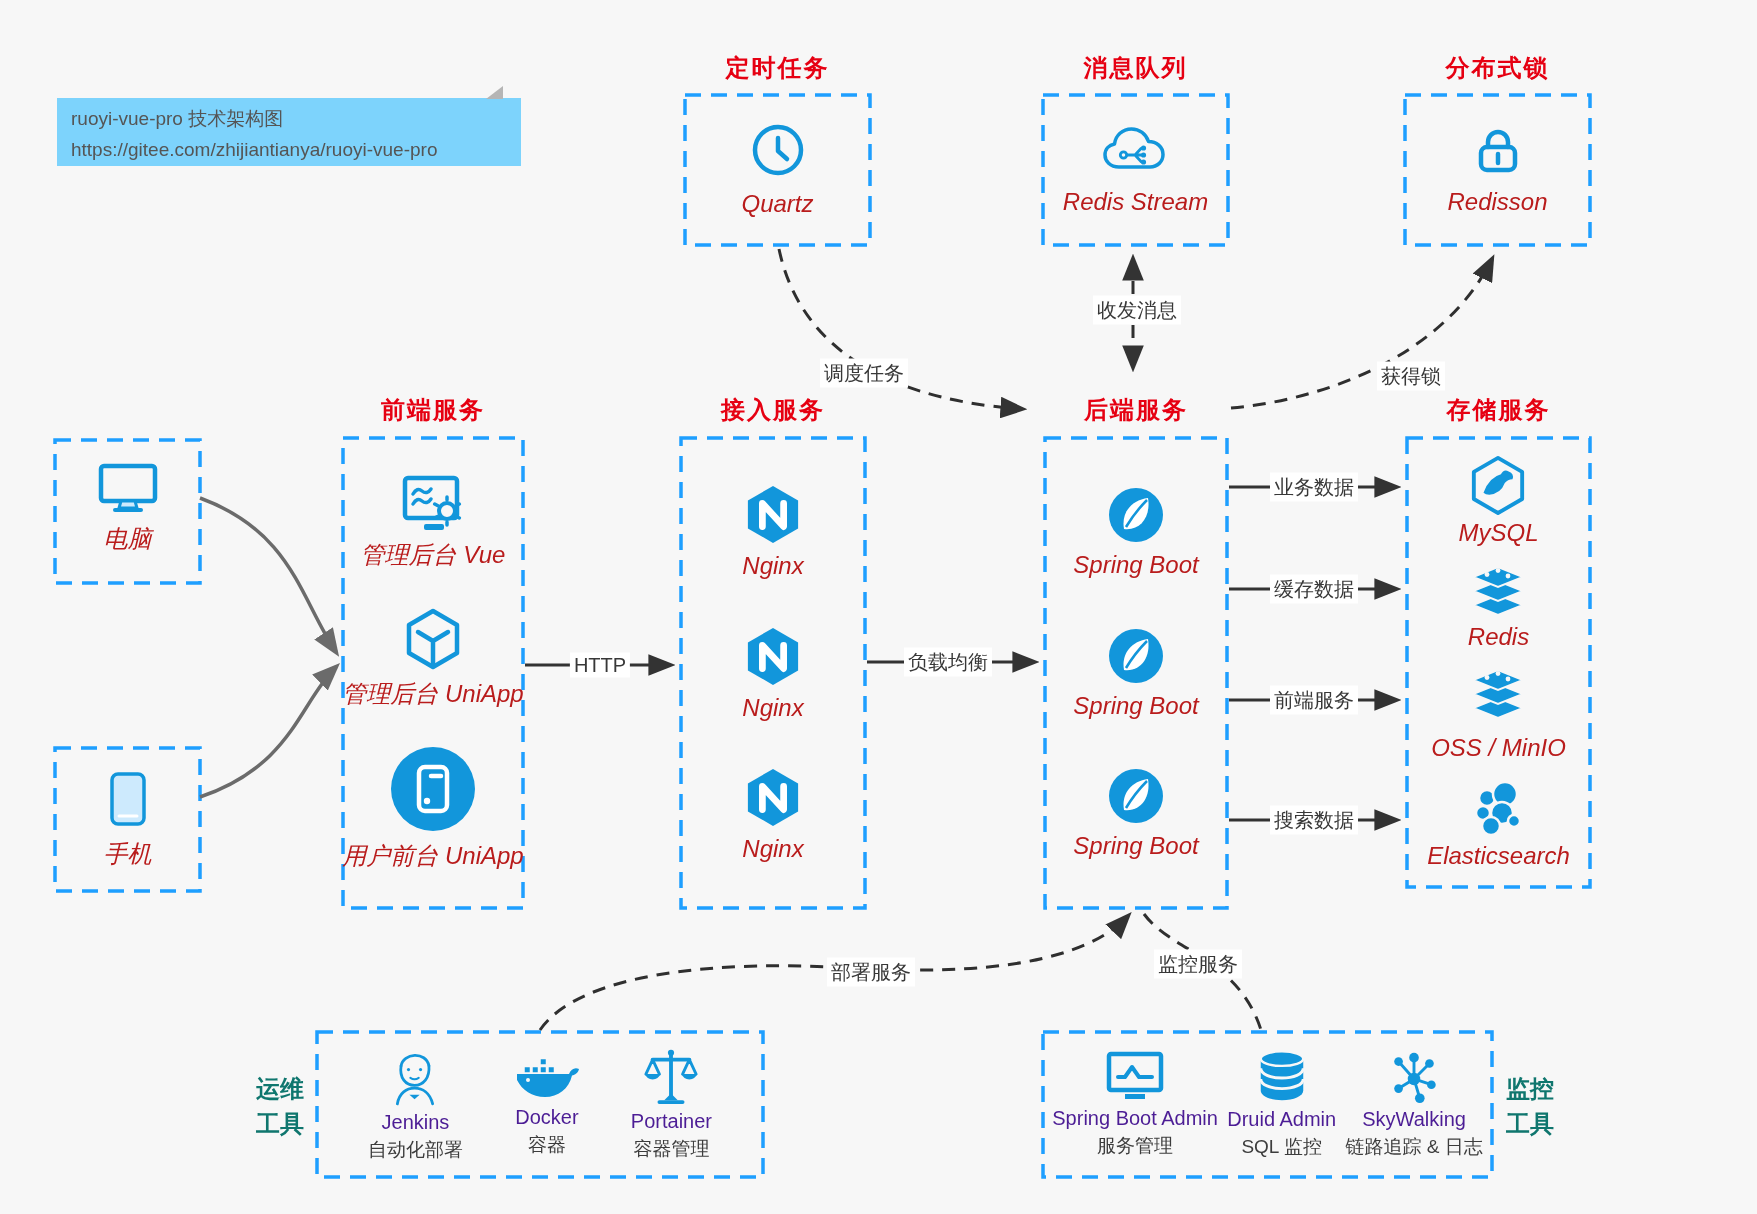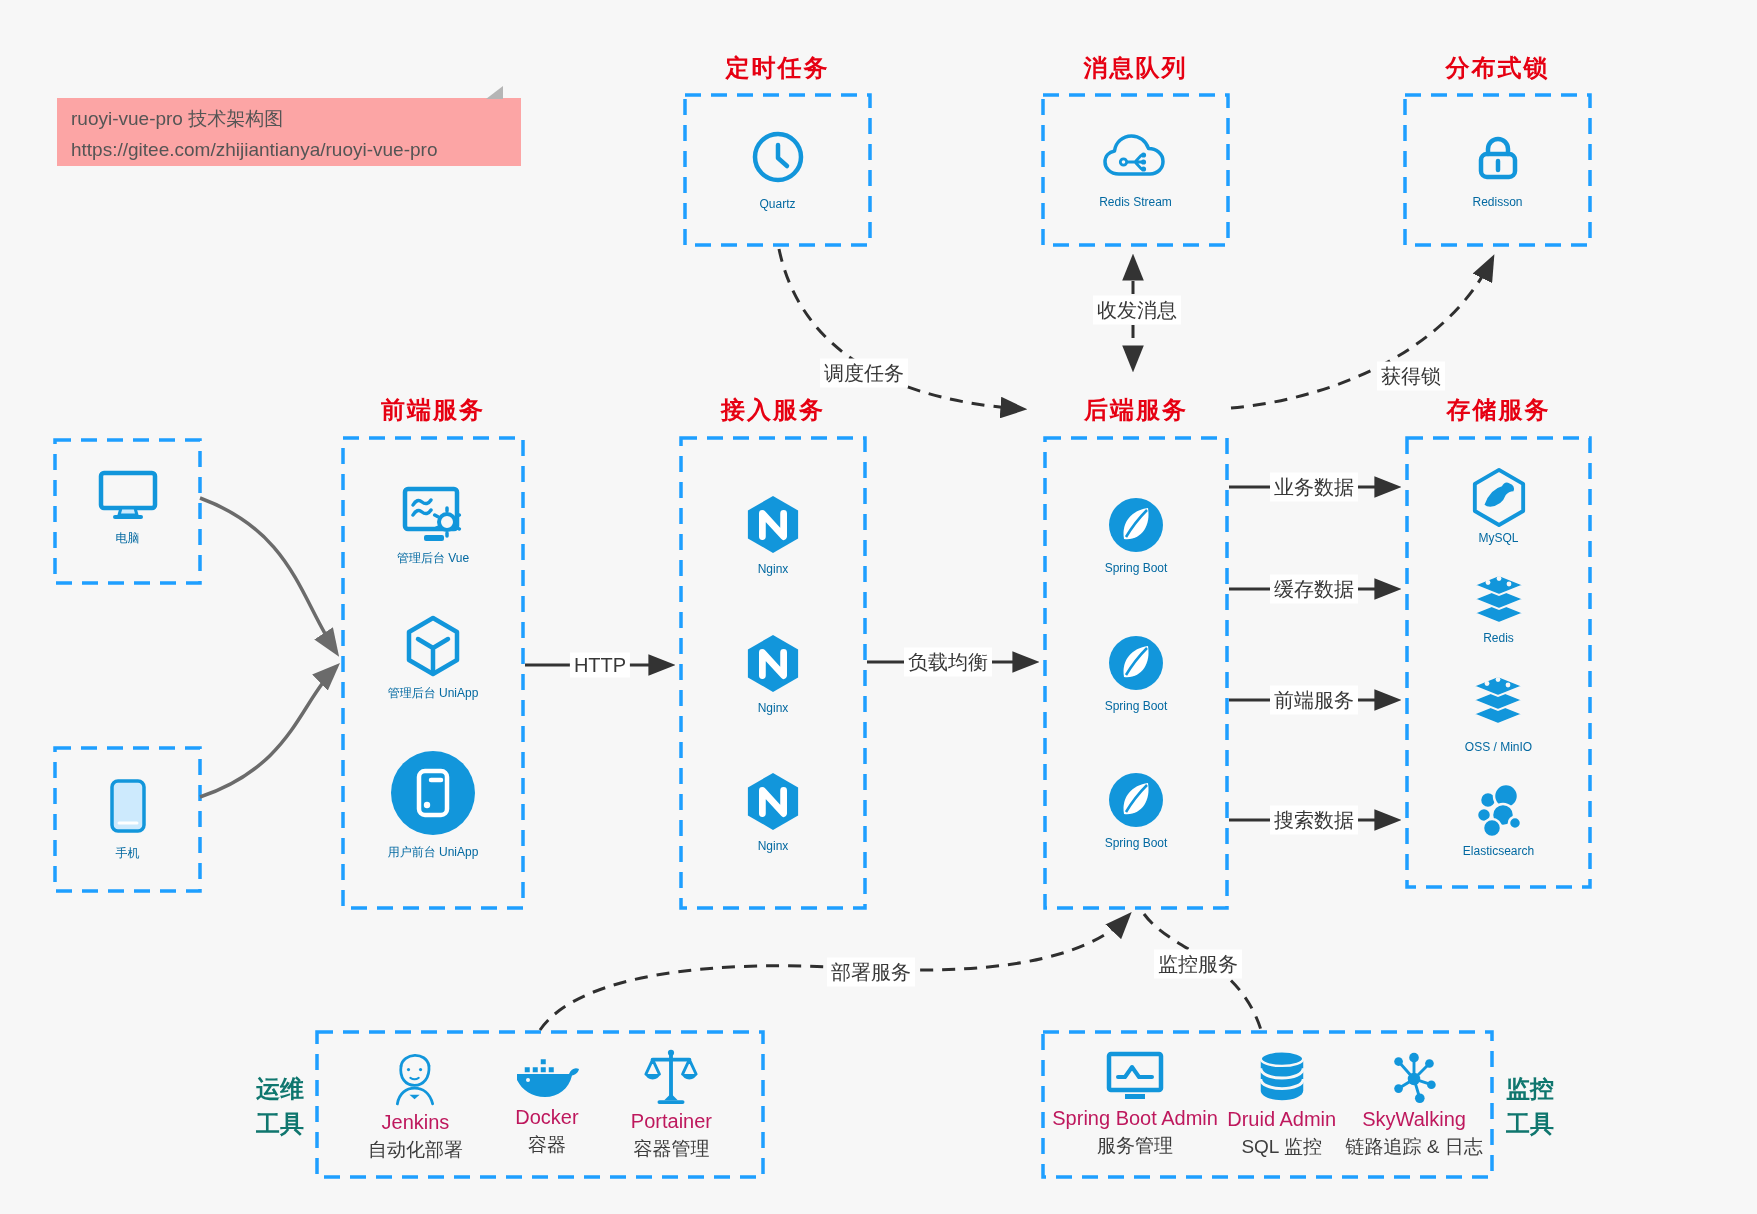--- a/index.html
+++ b/index.html
@@ -3,37 +3,37 @@
 <meta charset="utf-8">
 <style>
   html,body{margin:0;padding:0;background:#f7f7f7;}
   .canvas{position:relative;width:1757px;height:1214px;background:#f7f7f7;
           font-family:"Liberation Sans","DejaVu Sans",sans-serif;overflow:hidden;}
   .wires{position:absolute;left:0;top:0;z-index:1;}
   .dbox{fill:none;stroke:#1e9fff;stroke-width:3.5;stroke-dasharray:16 10;}
   .gline{fill:none;stroke:#6b6b6b;stroke-width:3.5;}
   .sline{fill:none;stroke:#333333;stroke-width:3;}
   .dline{fill:none;stroke:#2f2f2f;stroke-width:3;stroke-dasharray:13 9;}
-  .note{position:absolute;left:57px;top:98px;width:464px;height:68px;background:#fca5a5;
+  .note{position:absolute;left:57px;top:98px;width:464px;height:68px;background:#7dd3fc;
         color:#555;font-size:19px;line-height:1.65;padding:5px 14px;box-sizing:border-box;z-index:3;}
   .fold{position:absolute;right:18px;top:-12px;width:0;height:0;
         border-bottom:13px solid #b5b5b5;border-left:17px solid transparent;}
   .rtitle{position:absolute;color:#e60012;font-size:24px;font-weight:700;text-align:center;
           letter-spacing:2px;z-index:3;white-space:nowrap;}
   .rside{position:absolute;color:#0f766e;font-size:24px;font-weight:700;text-align:center;
          line-height:1.45;z-index:3;}
   .gbox{position:absolute;display:flex;flex-direction:column;align-items:center;
         justify-content:center;gap:12px;z-index:3;}
   .vcol{position:absolute;display:flex;flex-direction:column;align-items:center;
         justify-content:space-evenly;z-index:3;}
   .hbox{position:absolute;display:flex;align-items:center;justify-content:space-evenly;z-index:3;}
   .cell{display:flex;flex-direction:column;align-items:center;gap:7px;}
-  .clabel{font-size:12px;color:#0369a1;white-space:nowrap;}
+  .clabel{font-size:24px;color:#b91c1c;white-space:nowrap;font-style:italic;}
   .bcell{display:flex;flex-direction:column;align-items:center;gap:3px;}
-  .bname{font-size:20px;color:#be185d;white-space:nowrap;}
+  .bname{font-size:20px;color:#4c1d95;white-space:nowrap;}
   .bdesc{font-size:19px;color:#3d3d3d;white-space:nowrap;}
   .elabel{position:absolute;transform:translate(-50%,-50%);background:#ffffff;padding:1px 4px;
           font-size:20px;color:#383838;white-space:nowrap;z-index:4;}
   svg .st{stroke:#1296db;fill:none;stroke-linecap:round;stroke-linejoin:round;}
   svg .fl{fill:#1296db;}
   svg .wt{fill:#f7f7f7;}
 </style>
 </head>
 <body>
 

